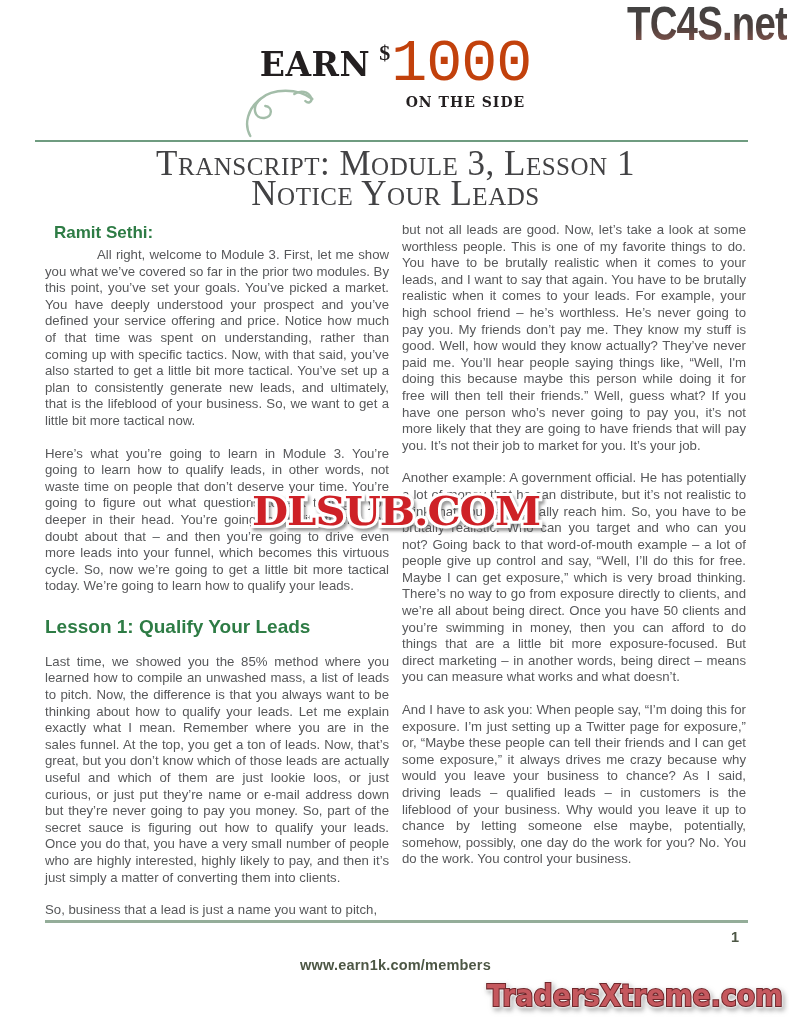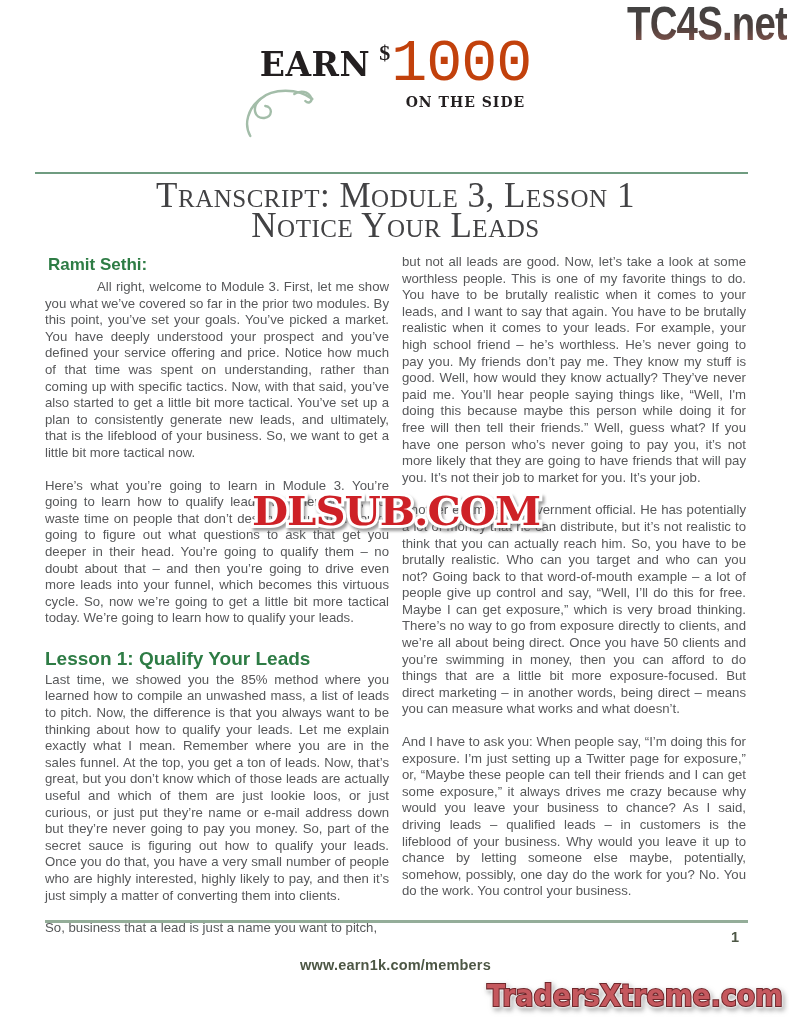--- a/index.html
+++ b/index.html
@@ -17,21 +17,21 @@
     -webkit-background-clip:text; background-clip:text; color:transparent;
   }
   .wm-dlsub { position:absolute; top:482px; left:50%; transform:translateX(-50%); }
   .wm-dlsub text { filter:drop-shadow(2px 3px 1.5px rgba(90,90,90,.6)); }
   .wm-traders { position:absolute; top:975px; left:481px; }
   .wm-traders text {
     filter:drop-shadow(0 0 1px #fff) drop-shadow(0 0 1px #eee) drop-shadow(2px 3px 2px rgba(110,110,110,.5));
   }
 
   
-  .header { position:relative; height:172px; }
+  .header { position:relative; height:140px; }
   .logo { position:absolute; top:40px; left:50%; transform:translateX(-50%); }
   .logo-row { display:flex; align-items:flex-start; }
   .logo-earn {
     font-family:"DejaVu Serif", serif; font-weight:bold; font-size:33px;
     letter-spacing:.5px; color:#231f20; line-height:1; margin-top:8px;
   }
   .logo-dollar {
     font-family:"Liberation Serif", serif; font-weight:bold; font-size:22px;
     color:#231f20; line-height:1; margin:2px 1px 0 9px;
   }
@@ -53,22 +53,22 @@
     font-family:"Liberation Serif", serif; font-variant:small-caps; font-weight:normal;
     font-size:35px; line-height:30px; letter-spacing:.5px; color:#424244;
   }
 
   
   .columns { display:flex; gap:13px; margin:13px 45px 0 45px; }
   .col { width:344px; font-size:13.2px; line-height:16.6px; color:#57585a; text-align:justify; }
   .col p { margin:0 0 16px 0; }
   .col p.first { text-indent:52px; }
   .col p.tight { margin-bottom:0; }
-  .speaker-heading { color:#2e7c45; font-size:17px; font-weight:bold; line-height:22px; margin:0 0 3px 3px; }
-  .lesson-heading  { color:#2e7c45; font-size:19px; font-weight:bold; line-height:23px; margin:20px 0 2px 0; }
+  .speaker-heading { color:#2e7c45; font-size:17px; font-weight:bold; line-height:22px; margin:0 0 3px 9px; }
+  .lesson-heading  { color:#2e7c45; font-size:19px; font-weight:bold; line-height:23px; margin:20px 0 16px 0; }
 
   
   .footer-divider { position:absolute; top:920px; left:45px; width:703px; height:3px; background:#94ad99; }
   .footer-url {
     position:absolute; top:957px; left:0; width:100%; text-align:center;
     font-weight:bold; font-size:14.5px; color:#4d5745; letter-spacing:.2px;
   }
   .footer-page { position:absolute; top:929px; right:52px; font-weight:bold; font-size:14.5px; color:#4d5745; }
 </style>
 </head>

